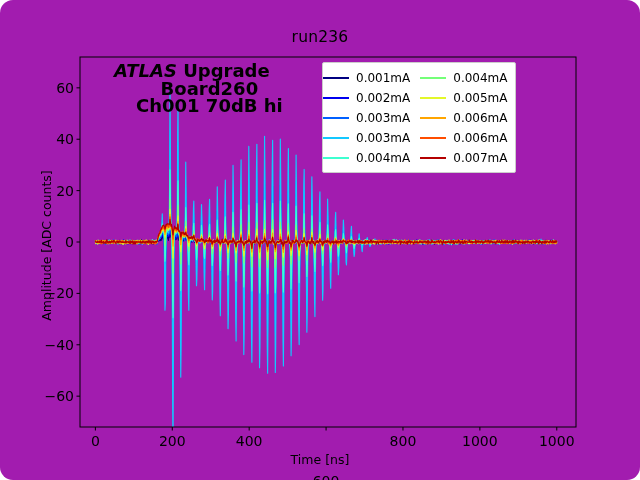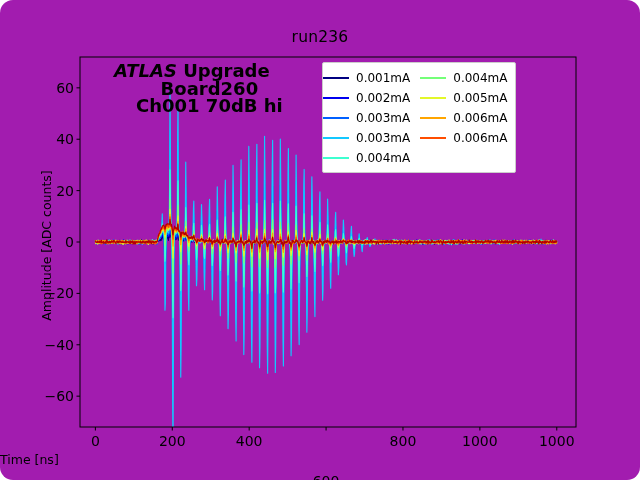--- a/index.html
+++ b/index.html
@@ -36,21 +36,21 @@
     text-align: center;
     font-size: 15.5px;
     color: #000000;
     letter-spacing: 0.2px;
   }
   .axis-label-x {
     position: absolute;
     left: 0;
     top: 452px;
     width: 640px;
-    text-align: left;
+    text-align: center;
     font-size: 12.5px;
   }
   .axis-label-y {
     position: absolute;
     left: -104px;
     top: 238px;
     width: 300px;
     text-align: center;
     font-size: 12.5px;
     transform: rotate(-90deg);
@@ -229,16 +229,20 @@
           <span class="legend-text">0.003mA</span>
         </div>
         <div class="legend-entry">
           <span class="legend-swatch" style="border-top-color: rgb(255, 77, 0);"></span>
           <span class="legend-text">0.006mA</span>
         </div>
         <div class="legend-entry">
           <span class="legend-swatch" style="border-top-color: rgb(62, 255, 208);"></span>
           <span class="legend-text">0.004mA</span>
         </div>
+        <div class="legend-entry">
+          <span class="legend-swatch" style="border-top-color: rgb(180, 0, 0);"></span>
+          <span class="legend-text">0.007mA</span>
+        </div>
       </div>
   </div>
 
 </div>
 
 </body></html>

